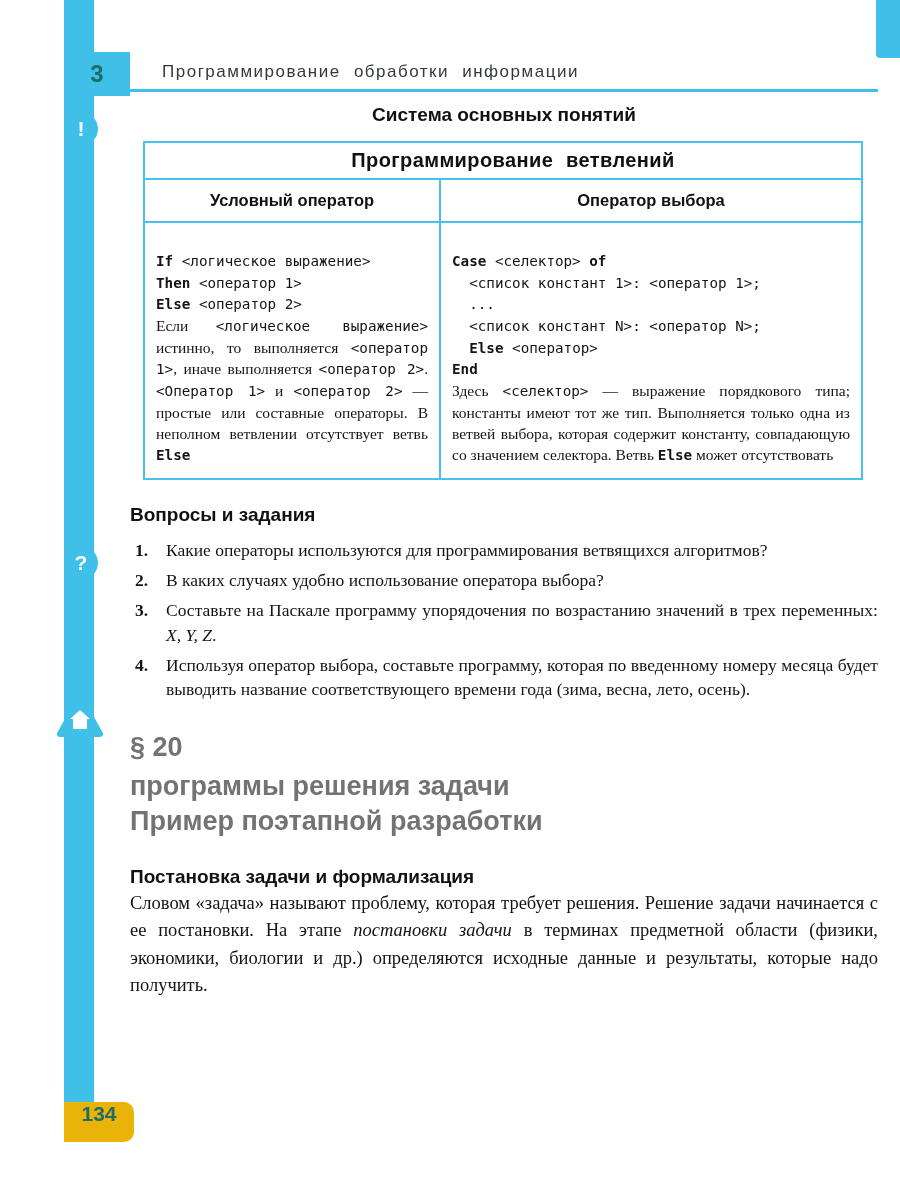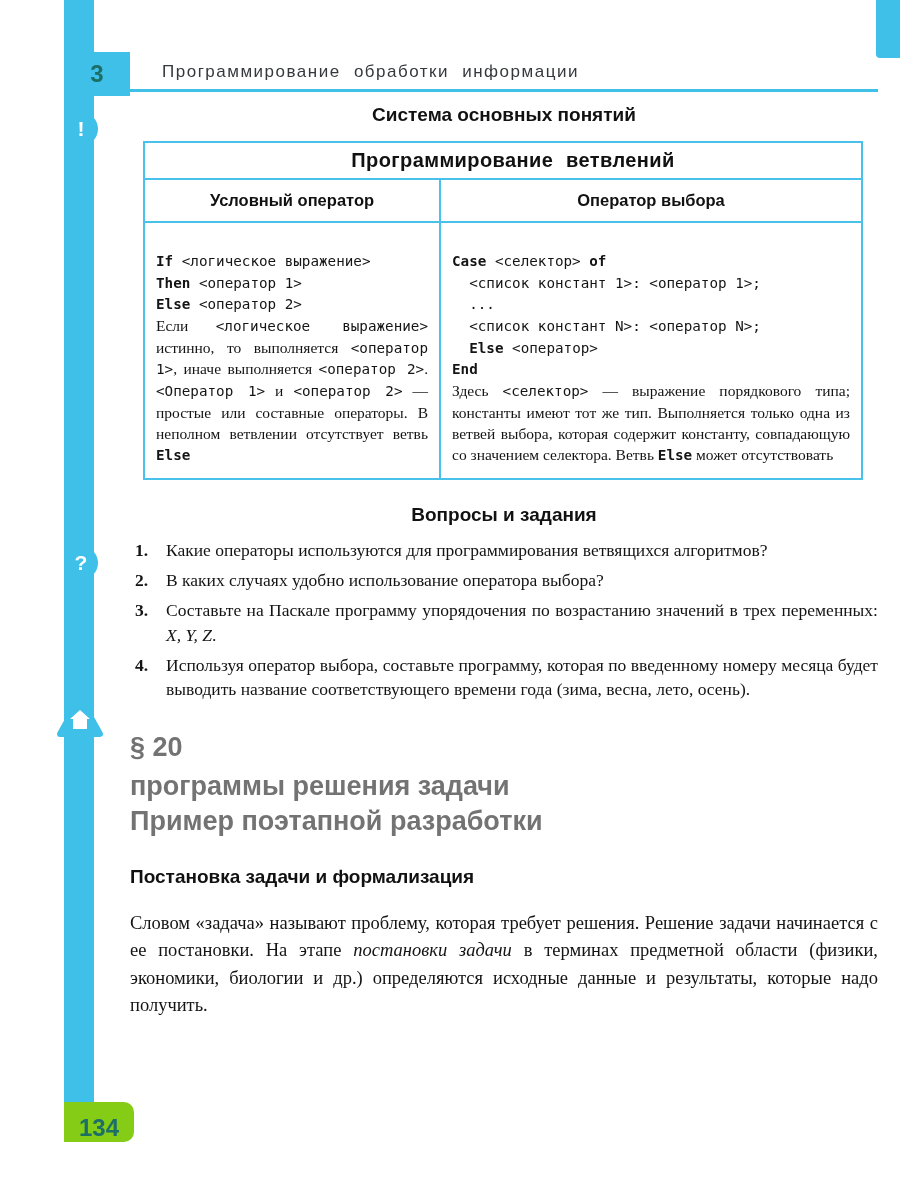--- a/index.html
+++ b/index.html
@@ -6,23 +6,23 @@
   html,body { width:900px; background:#ffffff; }
   body { font-family:"Liberation Serif", serif; color:#141414; }
   .page { position:relative; width:900px; height:1200px; background:#ffffff; overflow:hidden; }
 
   
   .left-strip { position:absolute; left:64px; top:0; width:30px; height:1142px; background:#3fc0e8; }
   .chapter-box { position:absolute; left:64px; top:52px; width:66px; height:44px; background:#3fc0e8;
                  display:flex; align-items:center; justify-content:center;
                  font-family:"Liberation Sans",sans-serif; font-weight:bold; font-size:24px; color:#1d6e67; }
   .corner-tab { position:absolute; left:876px; top:0; width:24px; height:58px; background:#3fc0e8; border-radius:0 0 0 4px; }
-  .page-num-box { position:absolute; left:64px; top:1102px; width:70px; height:40px; background:#84cc16;
-                  border-radius:0 10px 10px 0; display:flex; align-items:flex-end; justify-content:center;
-                  font-family:"Liberation Sans",sans-serif; font-weight:bold; font-size:24px; color:#1d6e67; }
+  .page-num-box { position:absolute; left:64px; top:1102px; width:70px; height:40px; background:#eab308;
+                  border-radius:0 10px 10px 0; display:flex; align-items:flex-start; justify-content:center;
+                  font-family:"Liberation Sans",sans-serif; font-weight:bold; font-size:21px; color:#1d6e67; }
 
   .running-head { position:absolute; left:162px; top:62px; font-family:"Liberation Sans",sans-serif;
                   font-size:17px; color:#35393c; letter-spacing:1.5px; word-spacing:7px; }
   .head-rule { position:absolute; left:130px; top:89px; width:748px; height:2.5px; background:#3fc0e8; }
 
   
   .icon-circle { position:absolute; left:64px; width:34px; height:34px; border-radius:50%; background:#3fc0e8;
                  display:flex; align-items:center; justify-content:center; color:#fff;
                  font-family:"Liberation Sans",sans-serif; font-weight:bold; font-size:21px; }
   .icon-excl { top:112px; }
@@ -41,31 +41,31 @@
                word-spacing:7px; letter-spacing:0.4px; color:#111; text-align:center;padding-left:20px; }
   .col-head { height:43px; font-family:"Liberation Sans",sans-serif; font-size:16.5px; font-weight:bold;
               color:#111; text-align:center; }
   .col-left { width:296px; }
   td.cell { vertical-align:top; padding:27px 11px 12px; font-size:15.5px; line-height:1.38; text-align:justify; }
 
   .code { font-family:"DejaVu Sans Mono","Liberation Mono",monospace; font-size:0.92em; white-space:pre-wrap; }
   .b { font-weight:bold; }
   .i { font-style:italic; }
 
-  .q-title { margin-top:24px; font-family:"Liberation Sans",sans-serif; font-size:19px; font-weight:bold; color:#111;text-align:center; }
+  .q-title { margin-top:24px; font-family:"Liberation Sans",sans-serif; font-size:19px; font-weight:bold; color:#111; }
   .q-list { margin-top:12px; }
   .q-item { position:relative; padding-left:36px; text-align:justify; font-size:17.5px; line-height:1.42; margin-bottom:5px; }
   .q-num { position:absolute; left:5px; top:0; font-weight:bold; }
 
   .section-head { margin-top:30px; font-family:Liberation Sans, sans-serif; font-weight:bold; color:#737373; }
   .section-num { font-size:27px; margin-bottom:6px; }
   .section-line { font-size:27px; line-height:1.28; }
 
   .subhead { margin-top:28px; font-family:"Liberation Sans",sans-serif; font-weight:bold; font-size:19px; color:#111; }
-  .body-par { margin-top:22px; font-size:18.5px; line-height:1.47; text-align:justify; }
+  .body-par { margin-top:2px; font-size:18.5px; line-height:1.47; text-align:justify; }
 </style>
 </head>
 <body>
 
 <div class="page">
 
   <div class="left-strip"></div>
 
   <div class="chapter-box">
     <span>3</span>

